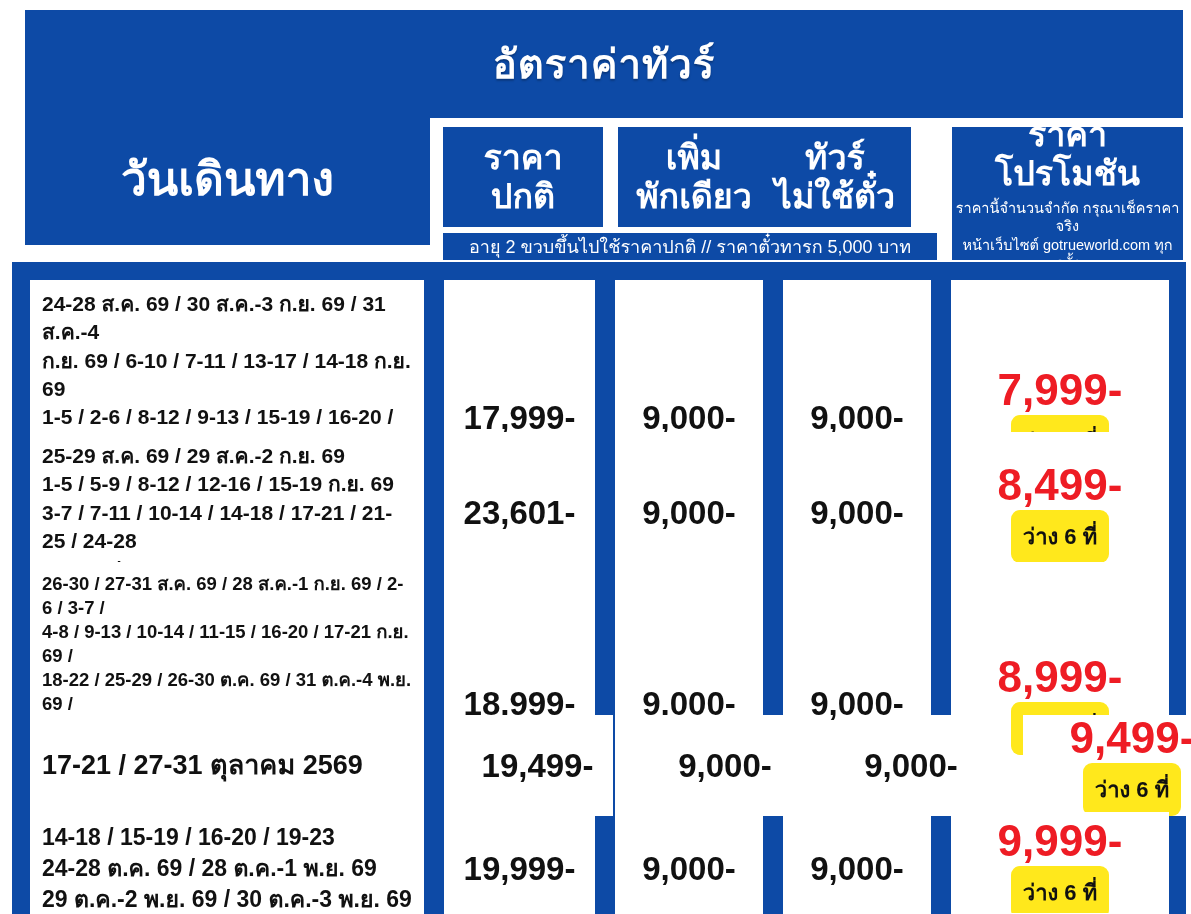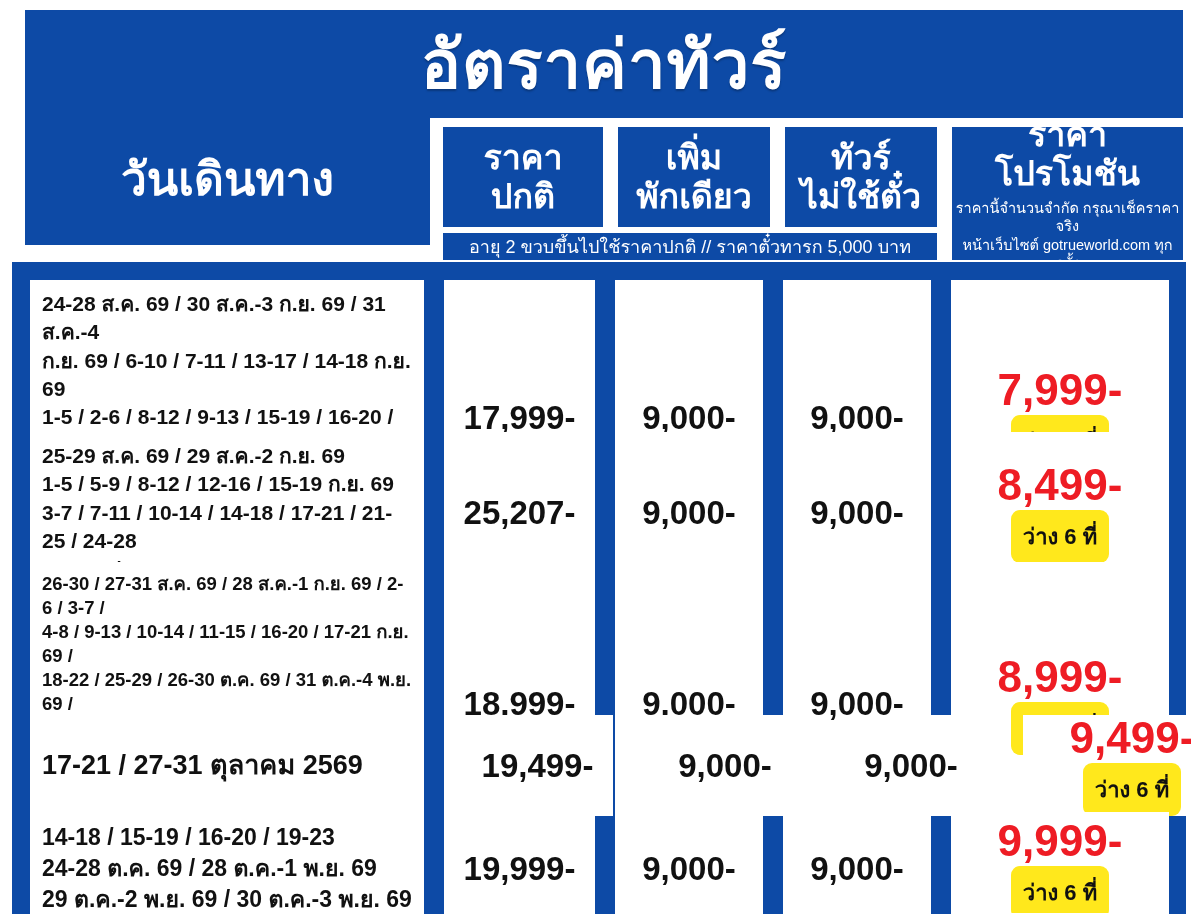--- a/index.html
+++ b/index.html
@@ -6,33 +6,33 @@
   html,body { width:1191px; height:914px; overflow:hidden; background:#ffffff;
               font-family:"Liberation Sans", sans-serif; }
   .page { position:relative; width:1191px; height:914px; background:#ffffff; }
 
   
   .title-band {
     position:absolute; left:25px; top:10px; width:1158px; height:108px;
     background:#0d4aa6; display:flex; align-items:center; justify-content:center;
   }
   .title-band .title-text {
-    color:#ffffff; font-size:67px; font-weight:bold; letter-spacing:1px;
+    color:#ffffff; font-size:40px; font-weight:bold; letter-spacing:1px;
     text-shadow:0 2px 2px rgba(0,0,0,.25);
   }
 
   
   .hcell {
     position:absolute; background:#0d4aa6; color:#ffffff;
     display:flex; align-items:center; justify-content:center; text-align:center;
   }
   .h-date   { left:25px;  top:112px; width:405px; height:133px; font-size:46px; font-weight:bold; }
   .h-normal { left:443px; top:127px; width:160px; height:100px; }
   .h-single { left:618px; top:127px; width:152px; height:100px; }
-  .h-ticket { left:785px; top:127px; width:152px; height:100px; }
+  .h-ticket { left:759px; top:127px; width:152px; height:100px; }
   .h-promo  { left:952px; top:127px; width:231px; height:133px; flex-direction:column; }
   .hcell .two-line { white-space:pre-line; font-size:34px; font-weight:bold; line-height:1.15; }
   .h-note {
     left:443px; top:233px; width:494px; height:27px; font-size:18px; font-weight:normal;
   }
   .h-promo .promo-note { white-space:pre-line; font-size:14.5px; line-height:1.25; margin-top:6px; }
 
   
   .body-table {
     position:absolute; left:12px; top:262px; width:1174px; height:700px;
@@ -114,21 +114,21 @@
         <span class="promo-price">7,999-</span>
         <span class="avail-badge">ว่าง 6 ที่</span>
       </div>
     </div>
 
     <div class="row r2">
       <div class="cell date-cell">25-29 ส.ค. 69 / 29 ส.ค.-2 ก.ย. 69
 1-5 / 5-9 / 8-12 / 12-16 / 15-19 ก.ย. 69
 3-7 / 7-11 / 10-14 / 14-18 / 17-21 / 21-25 / 24-28
 พ.ย. 69 / 28 พ.ย.-2 ธ.ค. 69</div>
-      <div class="cell price-cell">25,207-</div>
+      <div class="cell price-cell">23,601-</div>
       <div class="cell price-cell">9,000-</div>
       <div class="cell price-cell">9,000-</div>
       <div class="cell promo-cell">
         <span class="promo-price">8,499-</span>
         <span class="avail-badge">ว่าง 6 ที่</span>
       </div>
     </div>
 
     <div class="row r3">
       <div class="cell date-cell">26-30 / 27-31 ส.ค. 69 / 28 ส.ค.-1 ก.ย. 69 / 2-6 / 3-7 /

